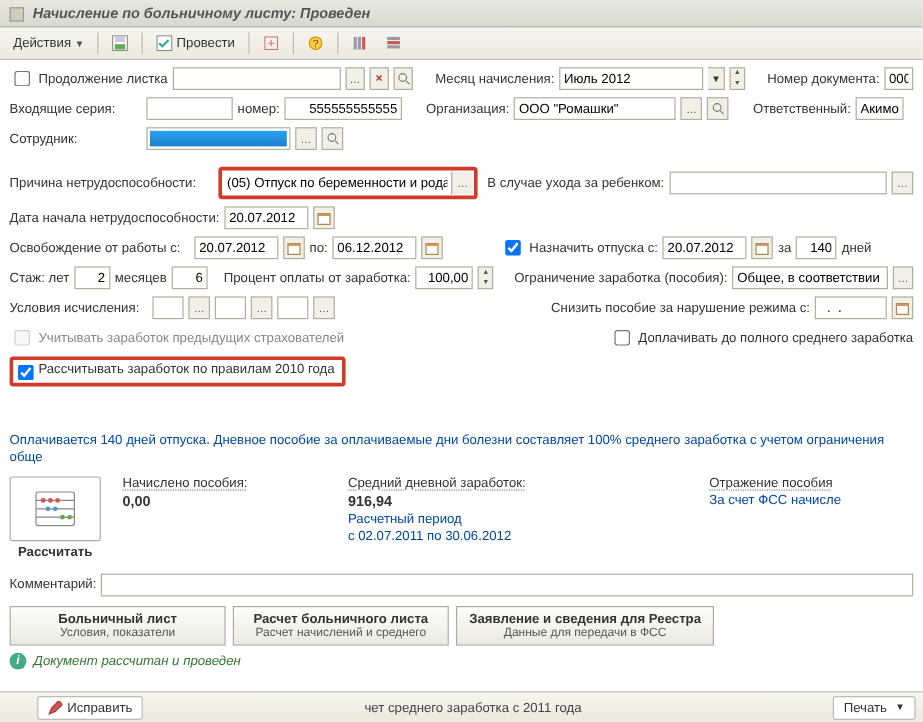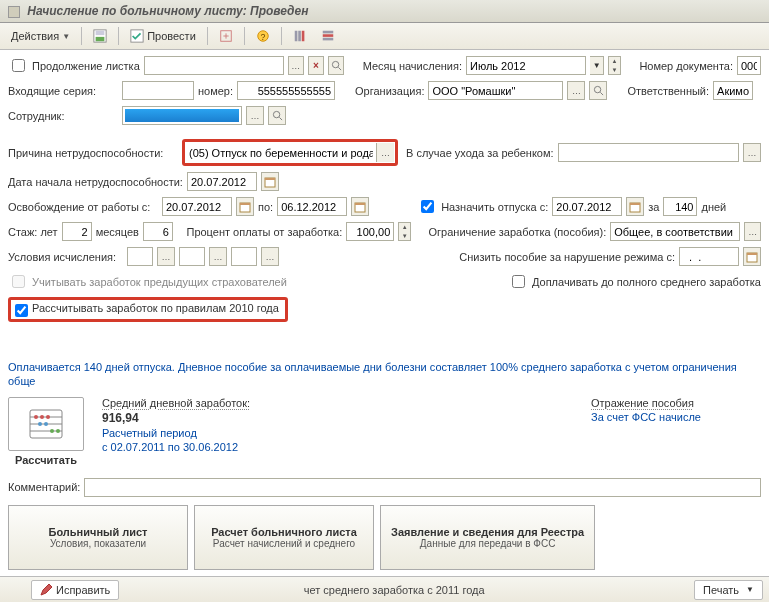--- a/index.html
+++ b/index.html
@@ -76,21 +76,21 @@
   }
   .calc-button svg { width:40px; height:40px;}
   .calc-label { font-weight:bold; margin-top:3px; }
   .statcol { display:flex; flex-direction:column; gap:2px; min-width:170px;}
   .statcol .under { text-decoration: underline dotted #888; text-underline-offset:2px; }
   .statcol .big { font-weight:bold; font-size:12px;}
   .statcol .link { color:#0048a5; cursor:pointer;}
   .tabs { display:flex; gap:6px; margin-top:8px;}
   .tab {
     border:1px solid #aaa; background:linear-gradient(#fdfdfb,#eceade);
-    padding:20px 10px; text-align:center; cursor:pointer; min-width:180px;
+    padding:4px 10px; text-align:center; cursor:pointer; min-width:180px;
   }
   .tab .thead { font-weight:bold;}
   .tab .tsub { font-size:10px; color:#555;}
   .status-row { display:flex; align-items:center; gap:6px; margin-top:6px; color:#31772f;}
   .status-row .i-icon { width:14px; height:14px; border-radius:50%; background:#4a8; color:#fff; display:inline-flex; align-items:center; justify-content:center; font-style:italic; font-weight:bold; font-size:10px;}
   .bottombar {
     position:absolute; bottom:0; left:0; right:0;
     background:linear-gradient(#f6f5ef,#ece9dd); border-top:1px solid #bbb;
     padding:3px 6px; display:flex; align-items:center; justify-content:space-between;
     height:26px;
@@ -344,20 +344,24 @@
             <circle cx="16" cy="13" r="2" fill="#c55"></circle>
             <circle cx="22" cy="13" r="2" fill="#c55"></circle>
           <circle cx="14" cy="20" r="2" fill="#59c"></circle>
             <circle cx="20" cy="20" r="2" fill="#59c"></circle>
           <circle cx="26" cy="27" r="2" fill="#6a5"></circle>
             <circle cx="32" cy="27" r="2" fill="#6a5"></circle>
         </svg>
       </div>
       <div class="calc-label">Рассчитать</div>
     </div>
+    <div class="statcol">
+      <span class="under">Начислено пособия:</span>
+      <span class="big">0,00</span>
+    </div>
     <div class="statcol" style="min-width:200px">
       <span class="under">Средний дневной заработок:</span>
       <span class="big">916,94</span>
       <span class="link">Расчетный период</span>
       <span class="link">с 02.07.2011 по 30.06.2012</span>
     </div>
     <div class="statcol" style="margin-left:auto">
       <span class="under">Отражение пособия</span>
       <span class="link">За счет ФСС начисле</span>
     </div>

